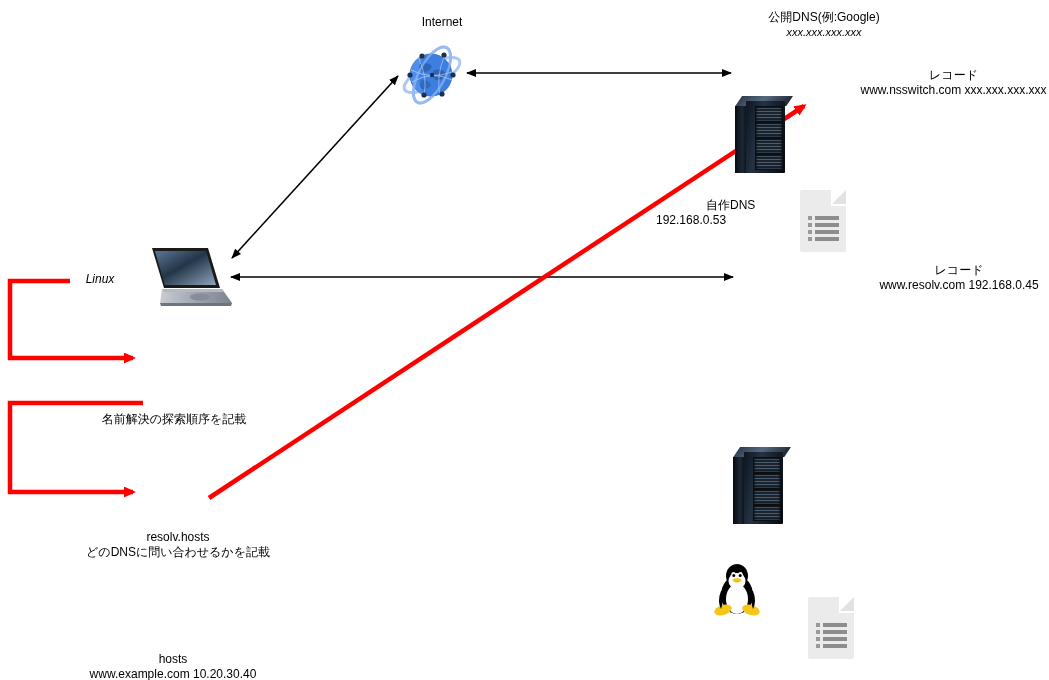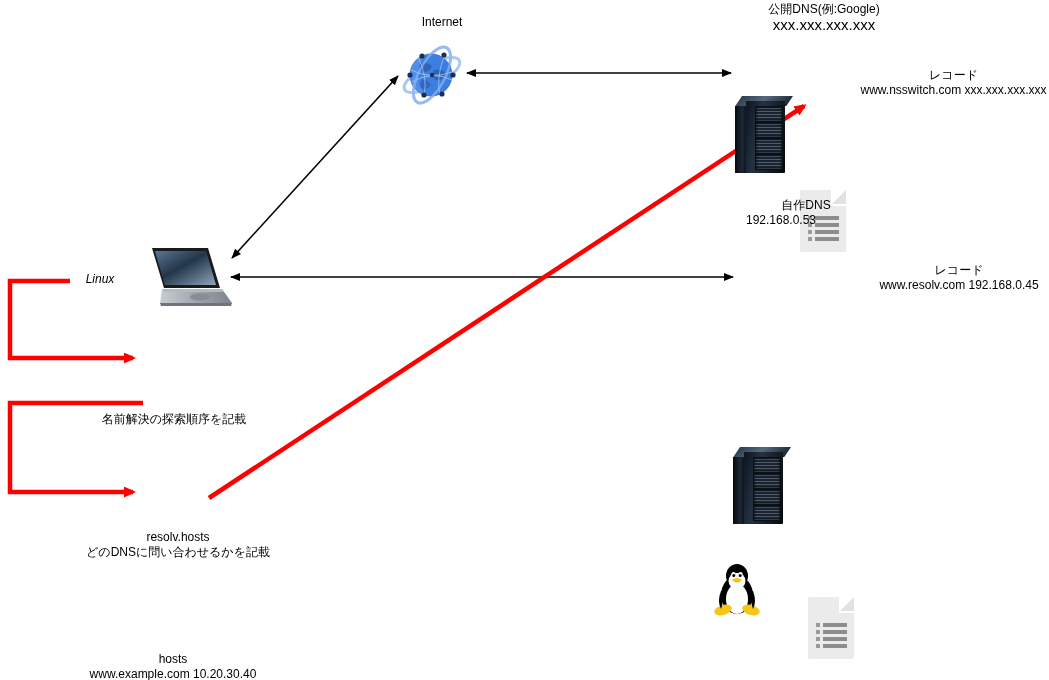--- a/index.html
+++ b/index.html
@@ -210,23 +210,23 @@
       <circle cx="12" cy="31" r="2.6" fill="#1b2f52"></circle>
       <circle cx="55" cy="31" r="2.6" fill="#1b2f52"></circle>
       <circle cx="24" cy="12" r="2.6" fill="#1b2f52"></circle>
       <circle cx="46" cy="11" r="2.6" fill="#1b2f52"></circle>
       <circle cx="26" cy="51" r="2.6" fill="#1b2f52"></circle>
       <circle cx="44" cy="50" r="2.6" fill="#1b2f52"></circle>
       <circle cx="34" cy="31" r="2.2" fill="#1b2f52"></circle>
     </svg>
   </div>
 
-  <div class="label" style="left:669px; top:2px; width:310px;">
+  <div class="label" style="left:669px; top:10px; width:310px;">
     <span class="l1">公開DNS(例:Google)</span>
-    <span class="l2" style="font-size:15px;">xxx.xxx.xxx.xxx</span>
+    <span class="l2" style="font-size:11px;font-style:italic;">xxx.xxx.xxx.xxx</span>
   </div>
 
   <div class="node server" style="left:735px; top:34px; width:62px; height:80px;">
     <div class="toplid"></div>
     <div class="sideface"></div>
     <div class="body"></div>
     <div class="bays">
       <div class="bay"></div>
       <div class="bay"></div>
       <div class="bay"></div>
@@ -256,21 +256,21 @@
           <span class="bar"></span>
         </div>
     </div>
   </div>
 
   <div class="label" style="left:858px; top:68px; width:191px;">
     <span class="l1">レコード</span>
     <span class="l2">www.nsswitch.com xxx.xxx.xxx.xxx</span>
   </div>
 
-  <div class="label" style="left:686px; top:198px; width:190px; text-align:center;">
+  <div class="label" style="left:656px; top:198px; width:190px; text-align:left;">
     <span class="l1" style="margin-left:50px;">自作DNS</span>
     <span class="l2">192.168.0.53</span>
   </div>
 
   <div class="node server" style="left:733px; top:243px; width:62px; height:80px;">
     <div class="toplid"></div>
     <div class="sideface"></div>
     <div class="body"></div>
     <div class="bays">
       <div class="bay"></div>

